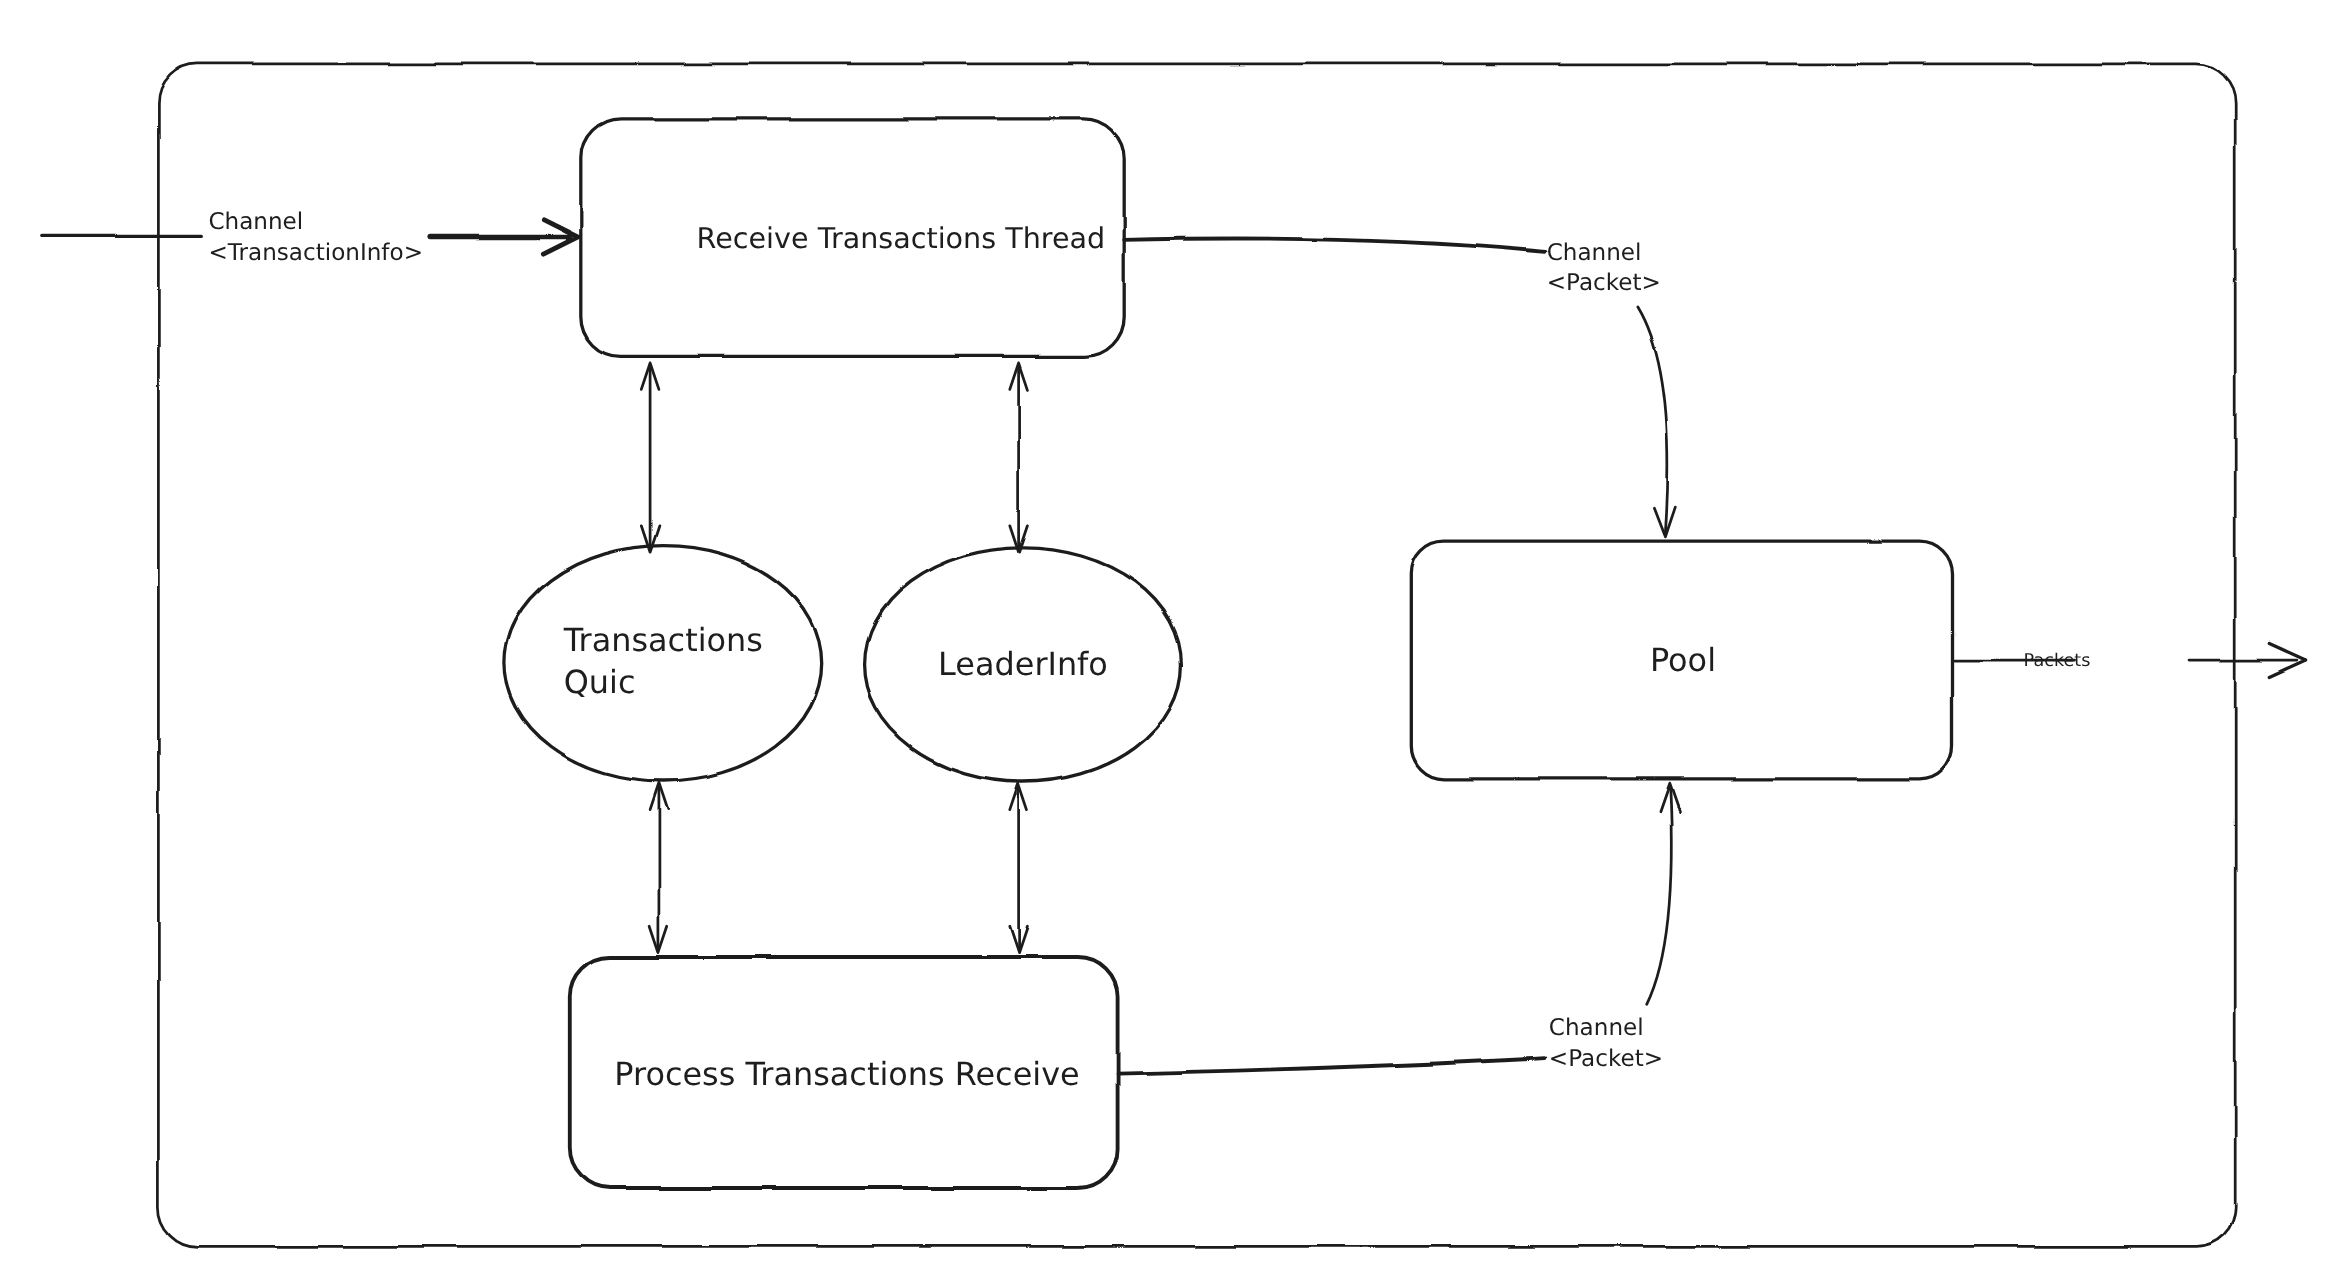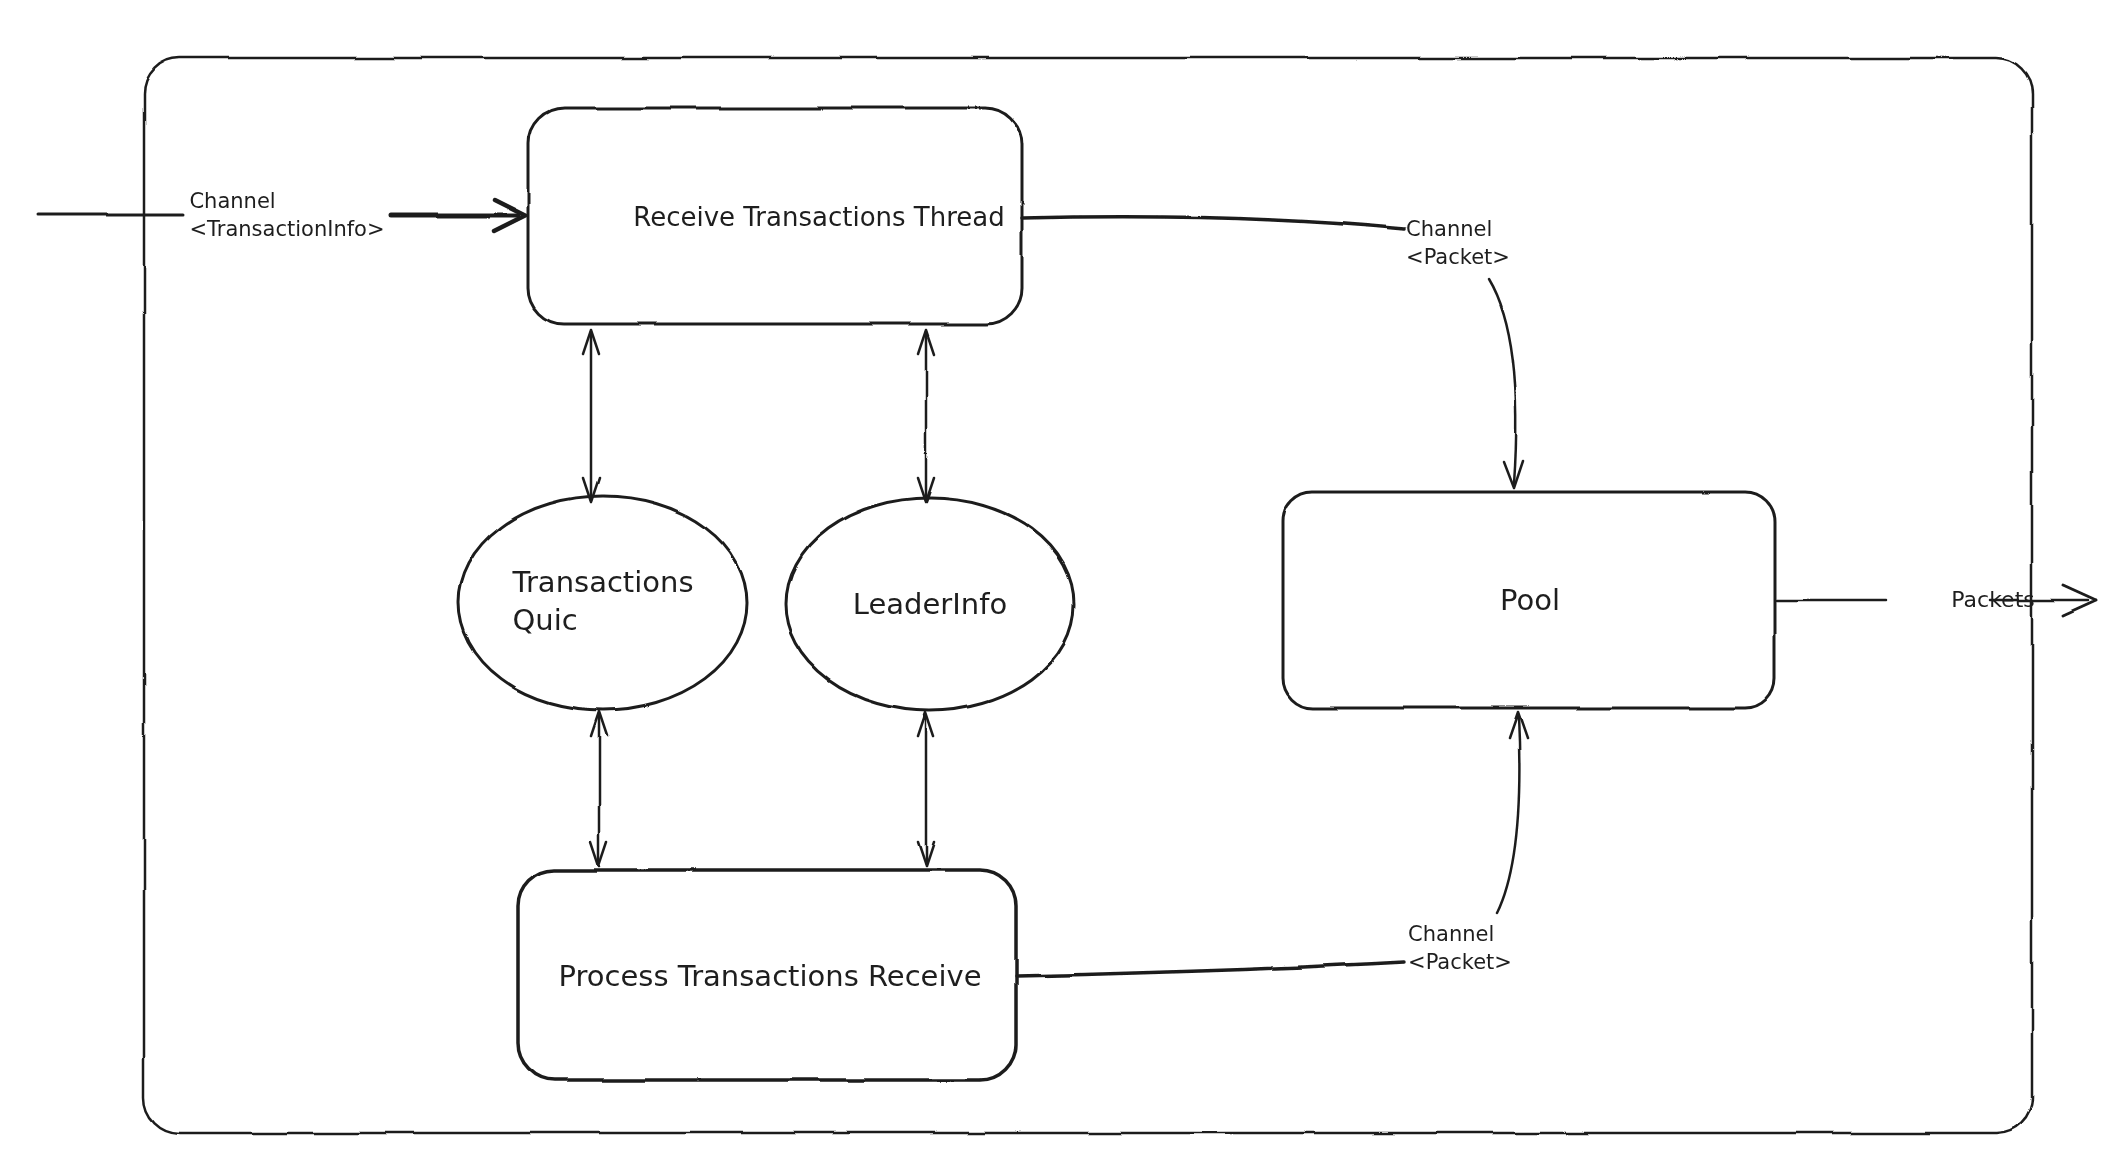--- a/index.html
+++ b/index.html
@@ -95,15 +95,15 @@
   <div class="lbl lbl-sm" style="left:1458px;top:243px;">
     <div>Channel</div>
     <div>&lt;Packet&gt;</div>
   </div>
 
   <div class="lbl lbl-sm" style="left:1460px;top:948px;">
     <div>Channel</div>
     <div>&lt;Packet&gt;</div>
   </div>
 
-  <div class="lbl lbl-sm" style="left:1993px;top:600px;font-size:22px;">Packets</div>
+  <div class="lbl lbl-sm" style="left:1870px;top:600px;font-size:16px;">Packets</div>
 
 </div>
 
 </body></html>

